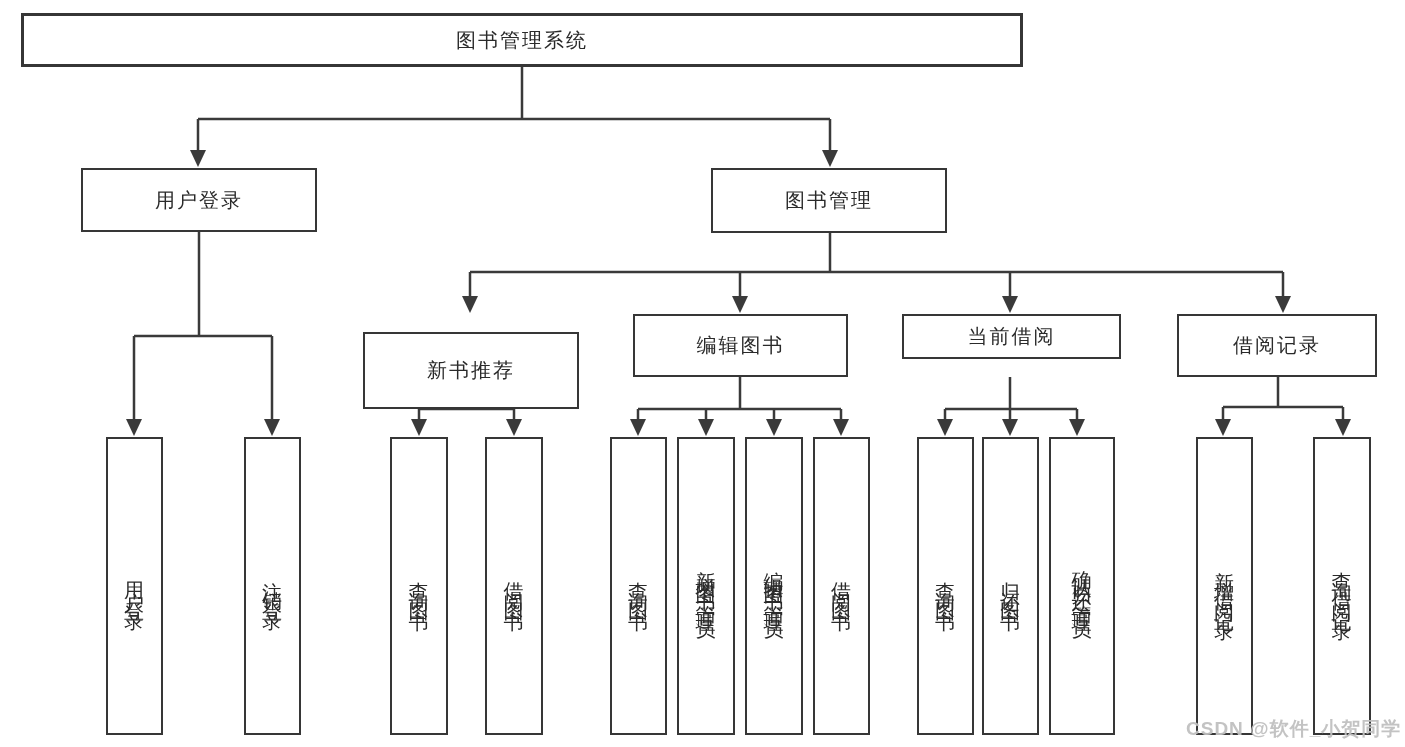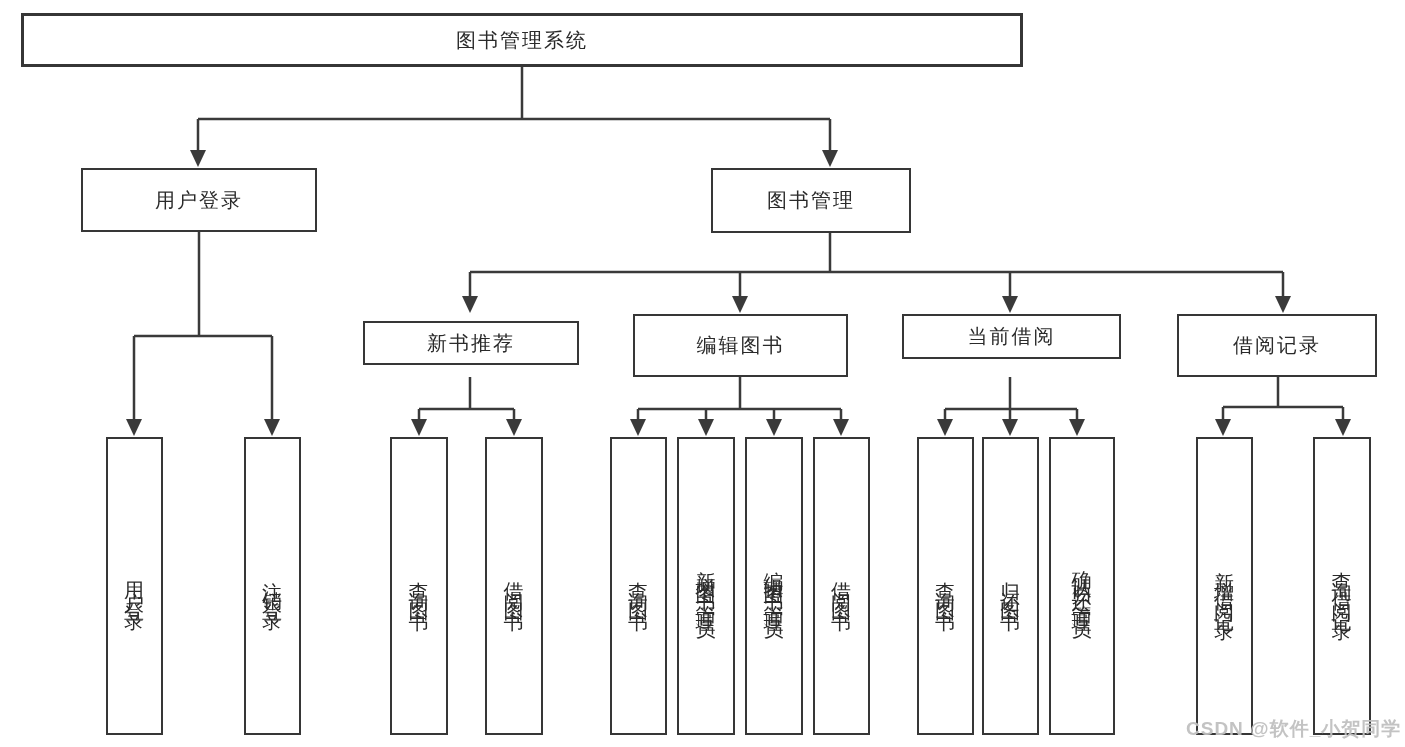--- a/index.html
+++ b/index.html
@@ -93,25 +93,25 @@
     </g>
   </svg>
 
   <div class="box h root" style="left:21px;top:13px;width:1002px;height:54px">
     <span>图书管理系统</span>
   </div>
 
   <div class="box h" style="left:81px;top:168px;width:236px;height:64px">
     <span>用户登录</span>
   </div>
-  <div class="box h" style="left:711px;top:168px;width:200px;height:65px">
+  <div class="box h" style="left:711px;top:168px;width:236px;height:65px">
     <span>图书管理</span>
   </div>
 
-  <div class="box h" style="left:363px;top:321px;width:216px;height:44px">
+  <div class="box h" style="left:363px;top:332px;width:216px;height:77px">
     <span>新书推荐</span>
   </div>
   <div class="box h" style="left:633px;top:314px;width:215px;height:63px">
     <span>编辑图书</span>
   </div>
   <div class="box h" style="left:902px;top:314px;width:219px;height:45px">
     <span>当前借阅</span>
   </div>
   <div class="box h" style="left:1177px;top:314px;width:200px;height:63px">
     <span>借阅记录</span>

